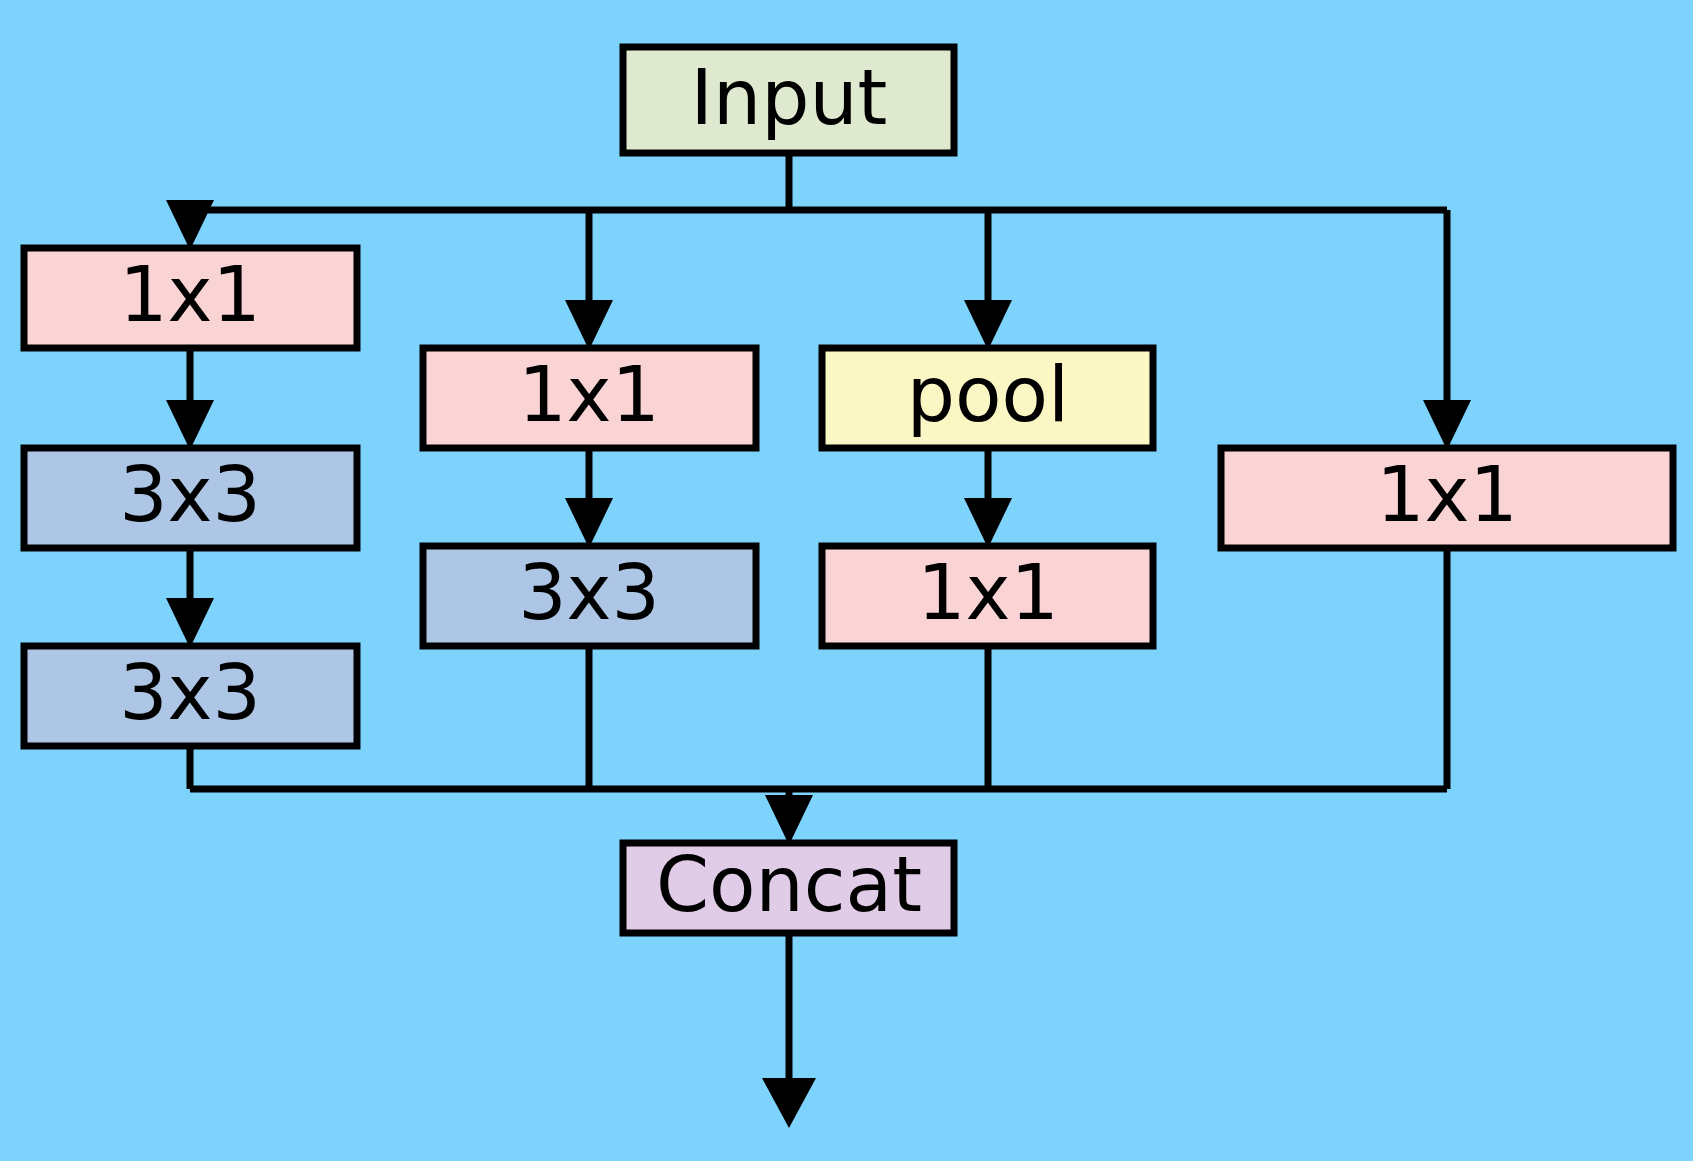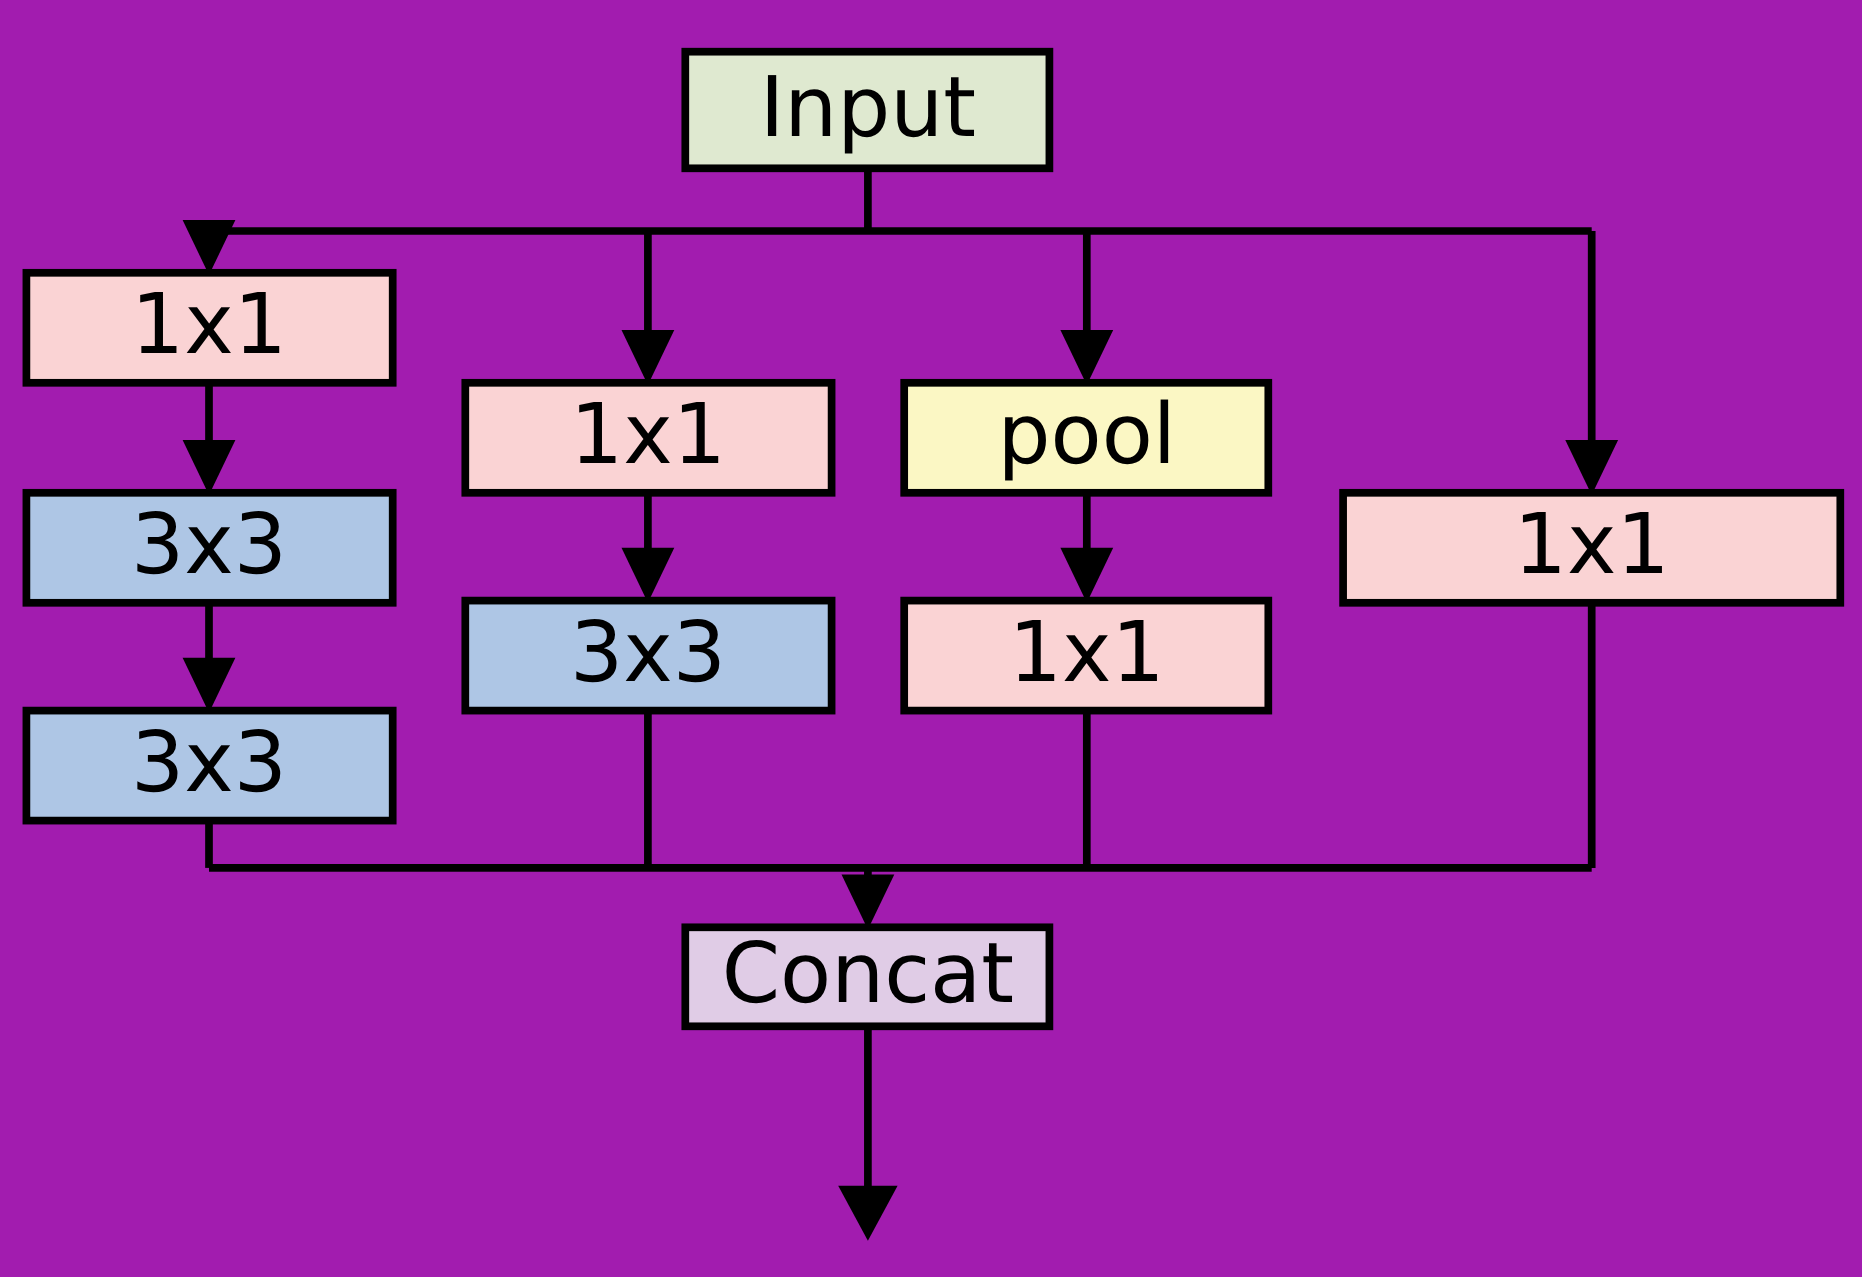--- a/index.html
+++ b/index.html
@@ -4,21 +4,21 @@
 <style>
   html, body {
     margin: 0;
     padding: 0;
     background: #ffffff;
   }
   #diagram-root {
     position: relative;
     width: 1693px;
     height: 1161px;
-    background: #a21caf;
+    background: #7dd3fc;
     font-family: "DejaVu Sans", sans-serif;
     overflow: hidden;
   }
   #diagram-svg {
     position: absolute;
     top: 0;
     left: 0;
     width: 1693px;
     height: 1161px;
     display: block;

